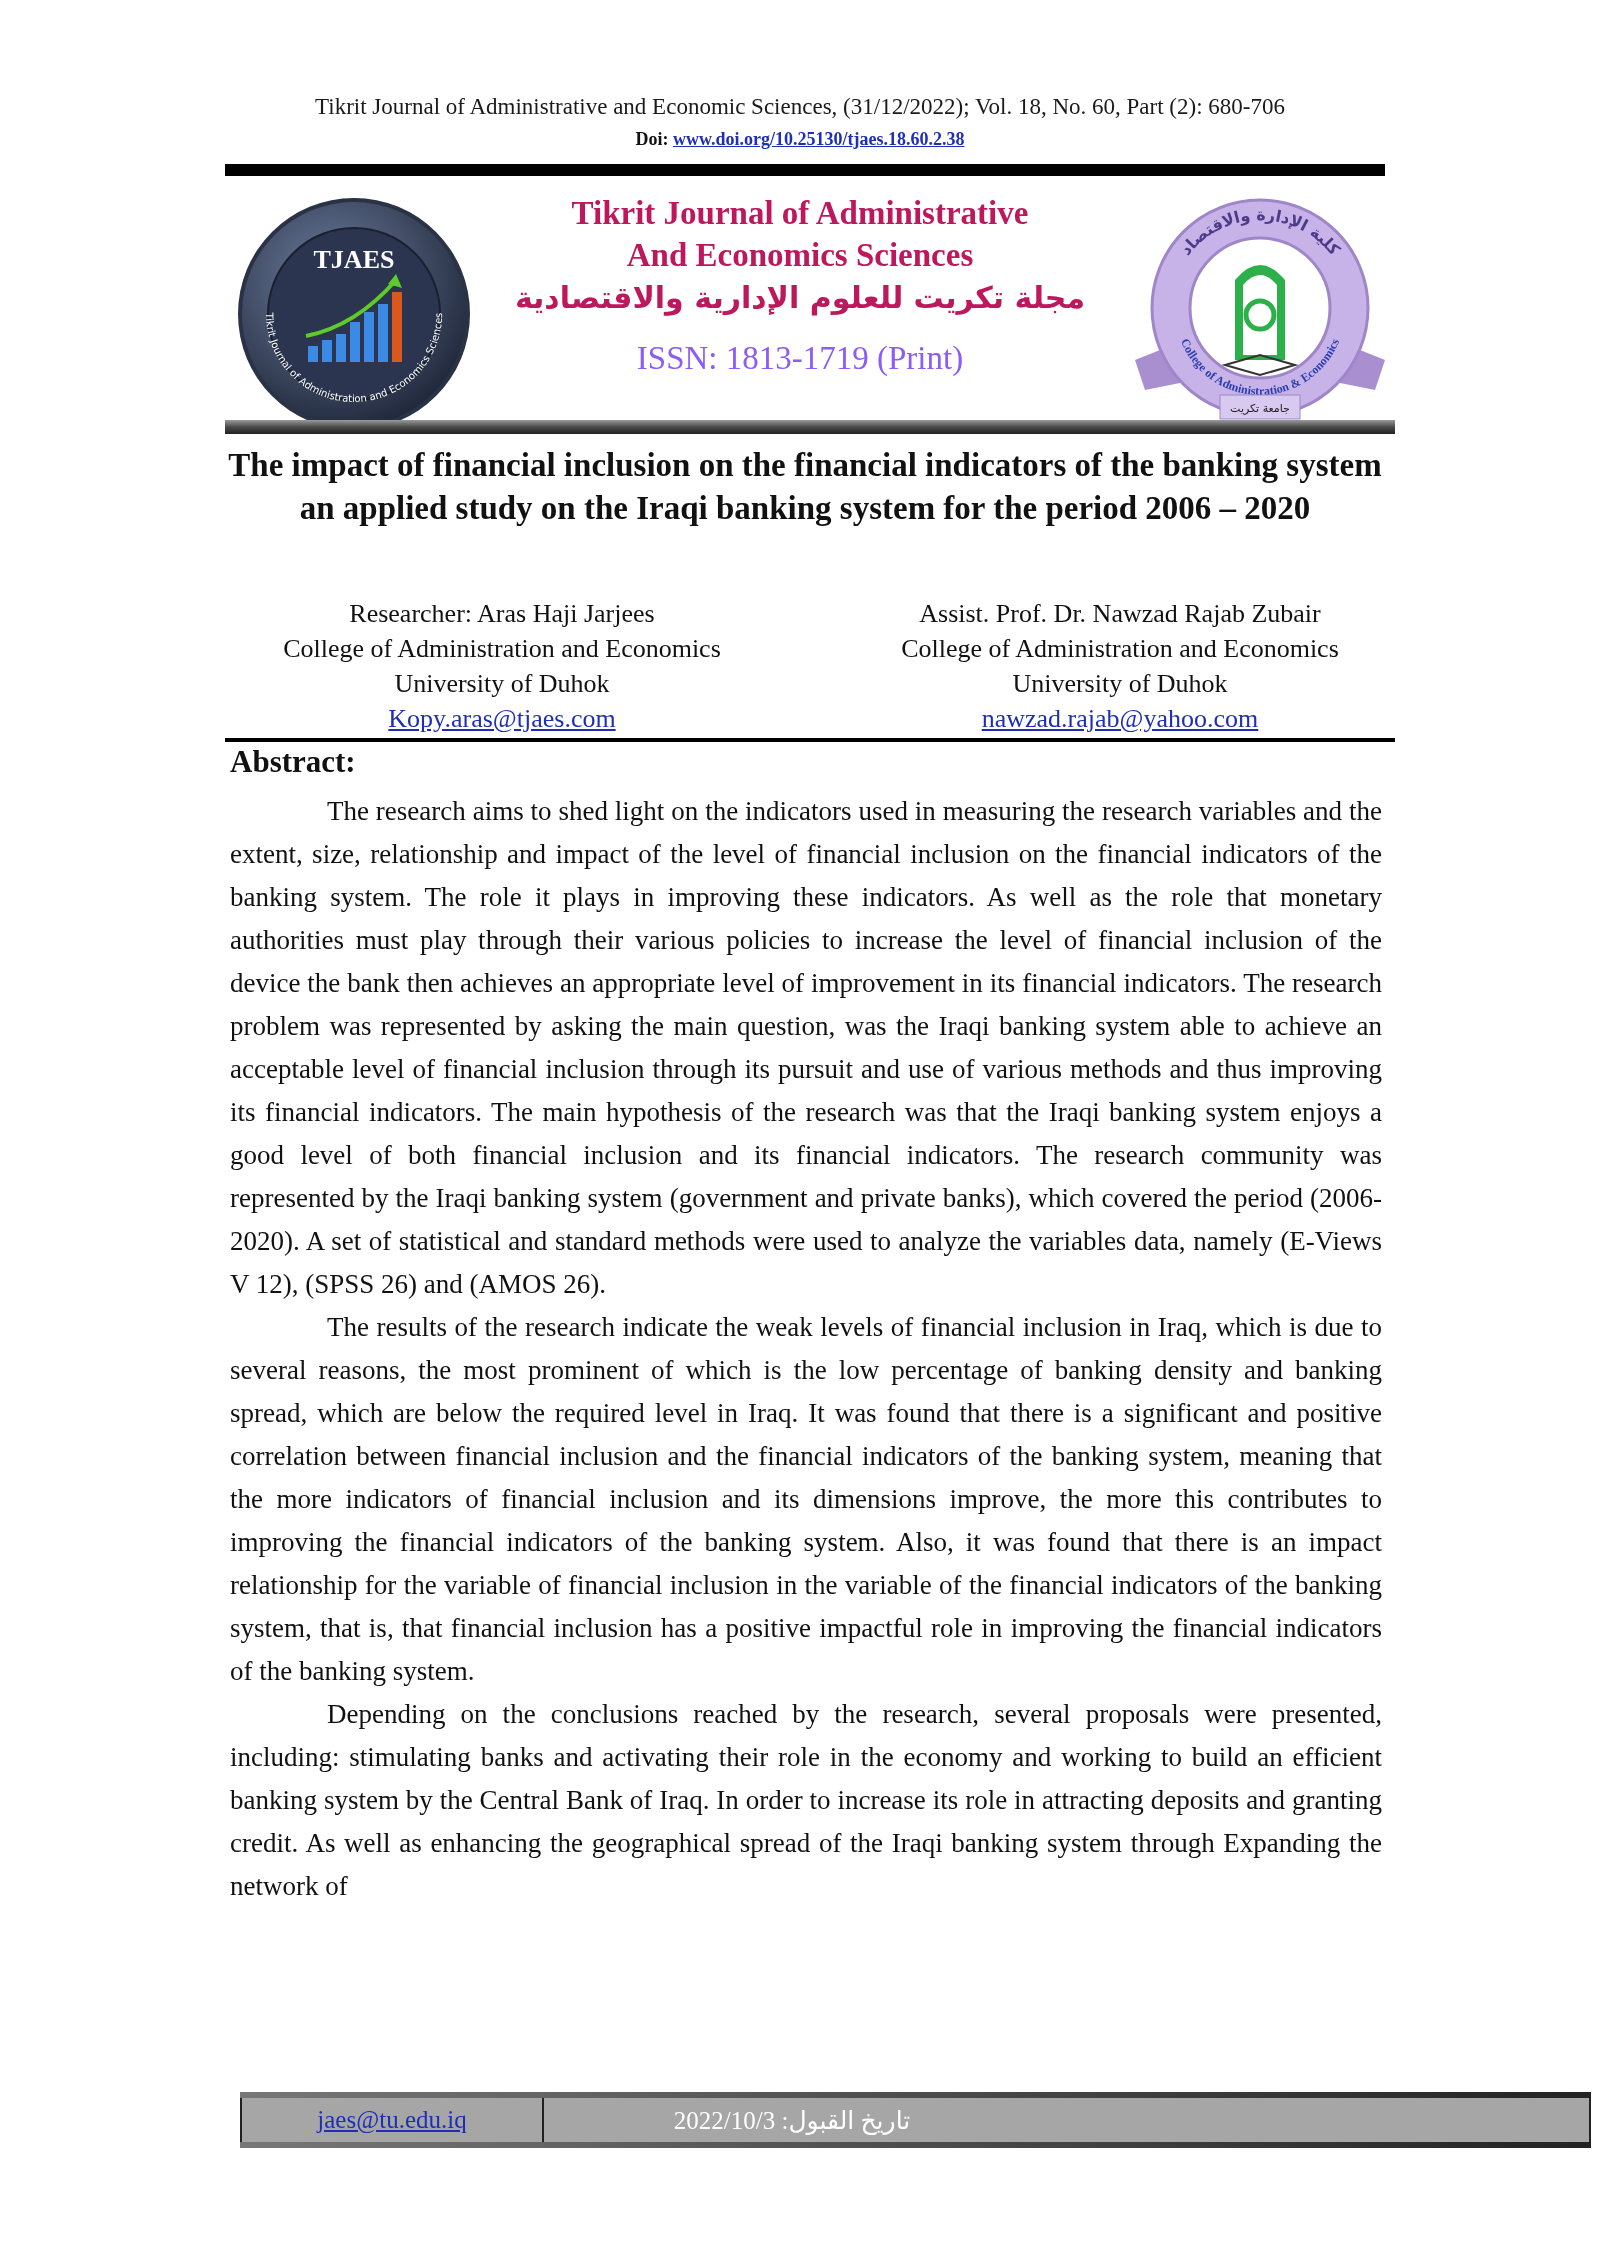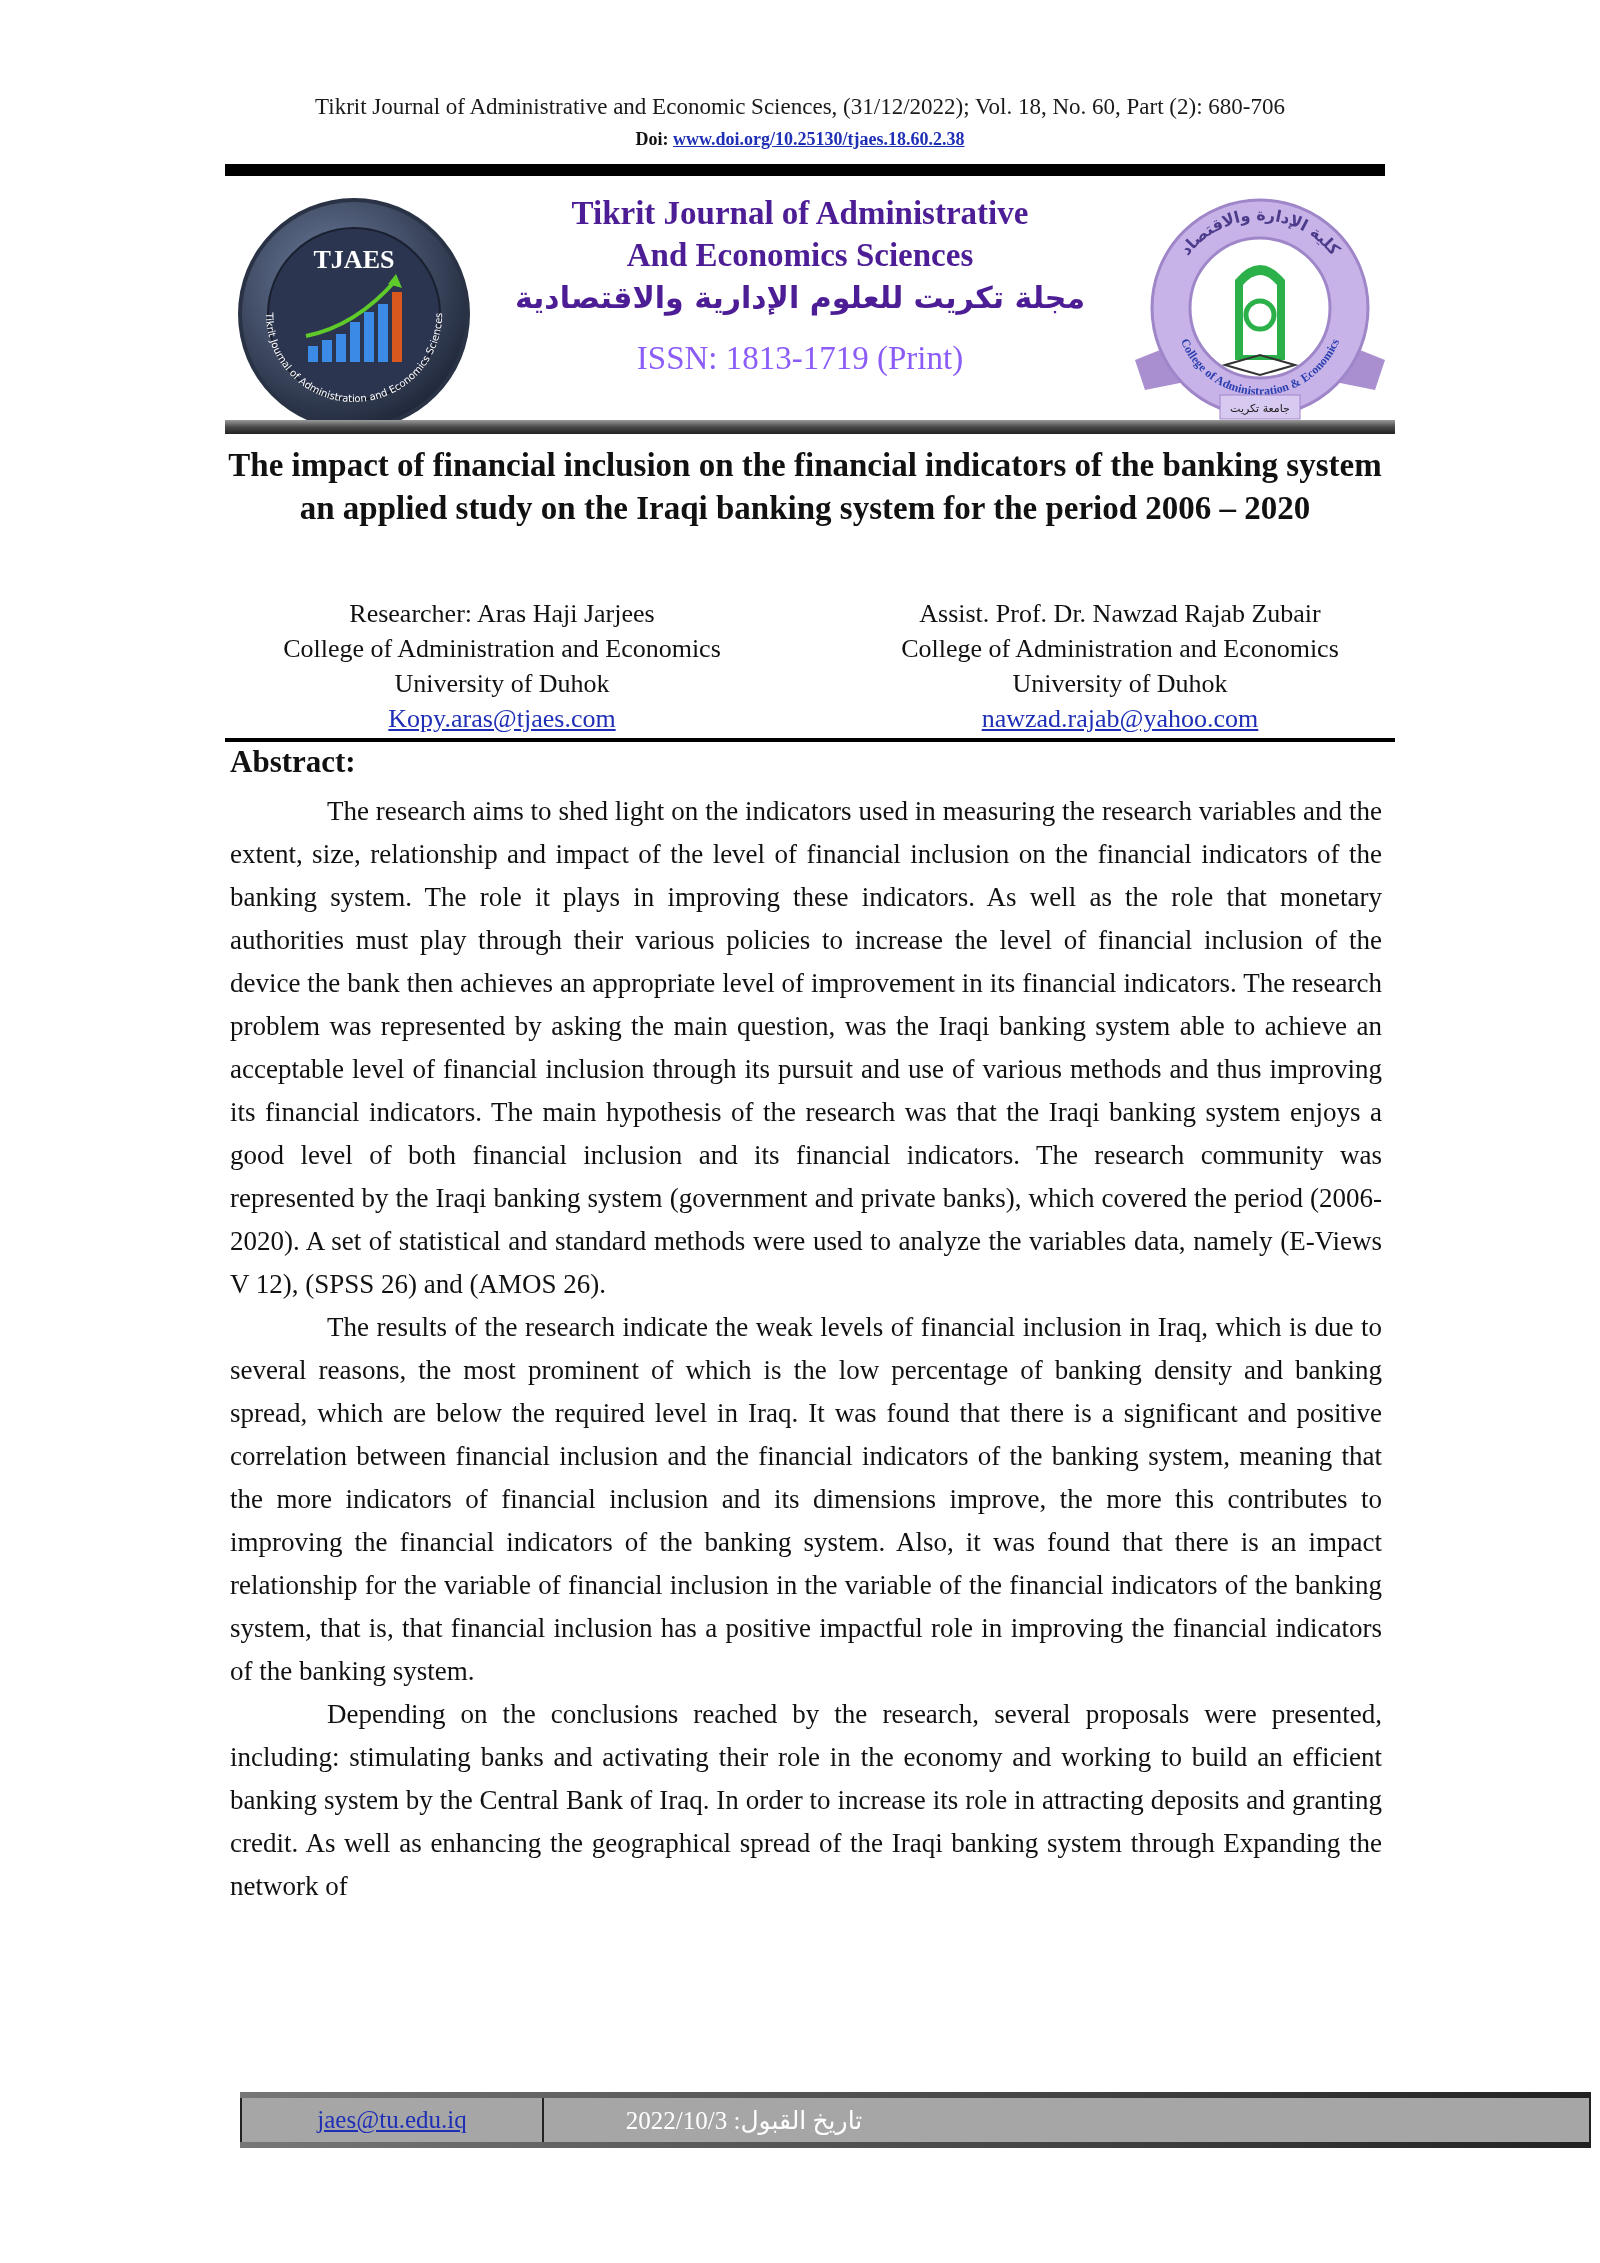--- a/index.html
+++ b/index.html
@@ -5,21 +5,21 @@
   html, body { margin: 0; padding: 0; background: #ffffff; }
   body { width: 1600px; height: 2263px; position: relative; overflow: hidden;
          font-family: "Liberation Serif", "DejaVu Serif", serif; color: #111; }
   .abs { position: absolute; }
   .running-head { left: 0; width: 1600px; top: 92px; text-align: center; font-size: 23px; line-height: 30px; color: #1a1a1a; }
   .doi-line { left: 0; width: 1600px; top: 124px; text-align: center; font-size: 18px; font-weight: bold; line-height: 30px; }
   .doi-line a { color: #1f2fb5; text-decoration: underline; }
   .top-rule { left: 225px; width: 1160px; top: 164px; height: 12px; background: #000; }
   .logo-left { left: 236px; top: 196px; width: 236px; height: 236px; }
   .logo-right { left: 1125px; top: 190px; width: 270px; height: 240px; }
-  .masthead { left: 500px; width: 600px; top: 192px; text-align: center; color: #4c1d95; font-weight: bold; }
+  .masthead { left: 500px; width: 600px; top: 192px; text-align: center; color: #be185d; font-weight: bold; }
   .masthead .l1 { font-size: 33px; line-height: 42px; }
   .masthead .l2 { font-size: 33px; line-height: 42px; }
   .masthead .l3 { font-size: 30px; line-height: 44px; direction: rtl; font-family: "DejaVu Sans", sans-serif; }
   .issn { left: 500px; width: 600px; top: 340px; text-align: center; font-size: 33px; color: #8b5cf6; }
   .mast-rule { left: 225px; width: 1170px; top: 420px; height: 14px;
                background: linear-gradient(to bottom, #9a9a9a, #4a4a4a 50%, #222); }
   .title { left: 225px; width: 1160px; top: 444px; text-align: center; font-size: 33px; font-weight: bold; line-height: 43px; }
   .author { top: 596px; width: 560px; text-align: center; font-size: 26px; line-height: 35px; }
   .author a { color: #1f2fb5; text-decoration: underline; }
   .author-left { left: 222px; }
@@ -29,21 +29,21 @@
   .abstract-body { left: 230px; width: 1152px; top: 790px; font-size: 27px; line-height: 43px; text-align: justify; }
   .abstract-body p { margin: 0 0 0 0; text-indent: 97px; }
   .footer { left: 240px; width: 1351px; top: 2092px; height: 56px; }
   .footer .rule-top { position: absolute; left: 0; right: 0; top: 0; height: 6px; background: linear-gradient(to right, #777, #222); }
   .footer .rule-bot { position: absolute; left: 0; right: 0; bottom: 0; height: 6px; background: linear-gradient(to right, #777, #222); }
   .footer .cells { position: absolute; left: 0; right: 0; top: 6px; bottom: 6px; display: flex; background: #a6a6a6; border-left: 2px solid #222; border-right: 2px solid #222; }
   .footer .cell { display: flex; align-items: center; justify-content: center; font-size: 25px; color: #fff; }
   .footer .cell + .cell { border-left: 2px solid #222; }
   .footer .c1 { width: 300px; }
   .footer .c1 a { color: #1f2fb5; text-decoration: underline; }
-  .footer .c2 { width: 400px; }
+  .footer .c2 { width: 400px; padding-left: 48px; }
   .footer .c3 { flex: 1; }
 </style>
 </head>
 <body>
 
 <div class="abs running-head">Tikrit Journal of Administrative and Economic Sciences, (31/12/2022); Vol. 18, No. 60, Part (2): 680-706</div>
 <div class="abs doi-line">
   <span>Doi:</span>
   <a>www.doi.org/10.25130/tjaes.18.60.2.38</a>
 </div>

